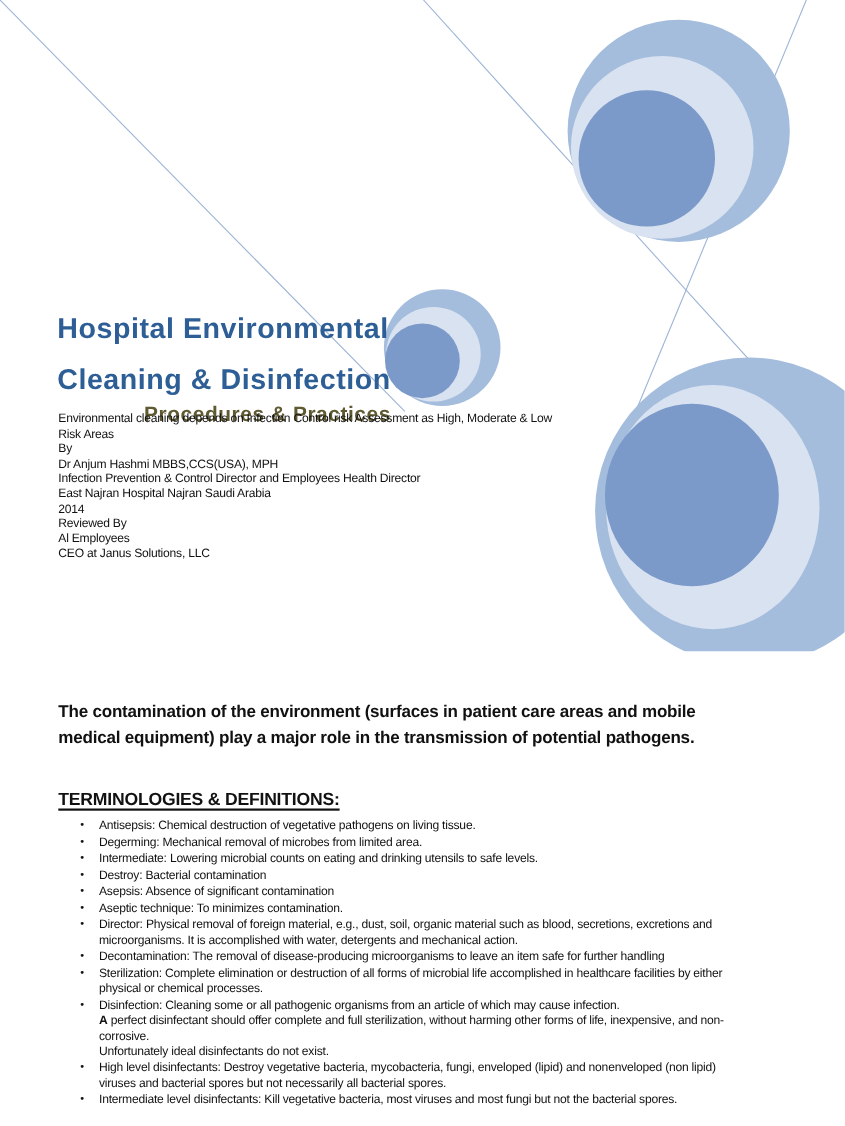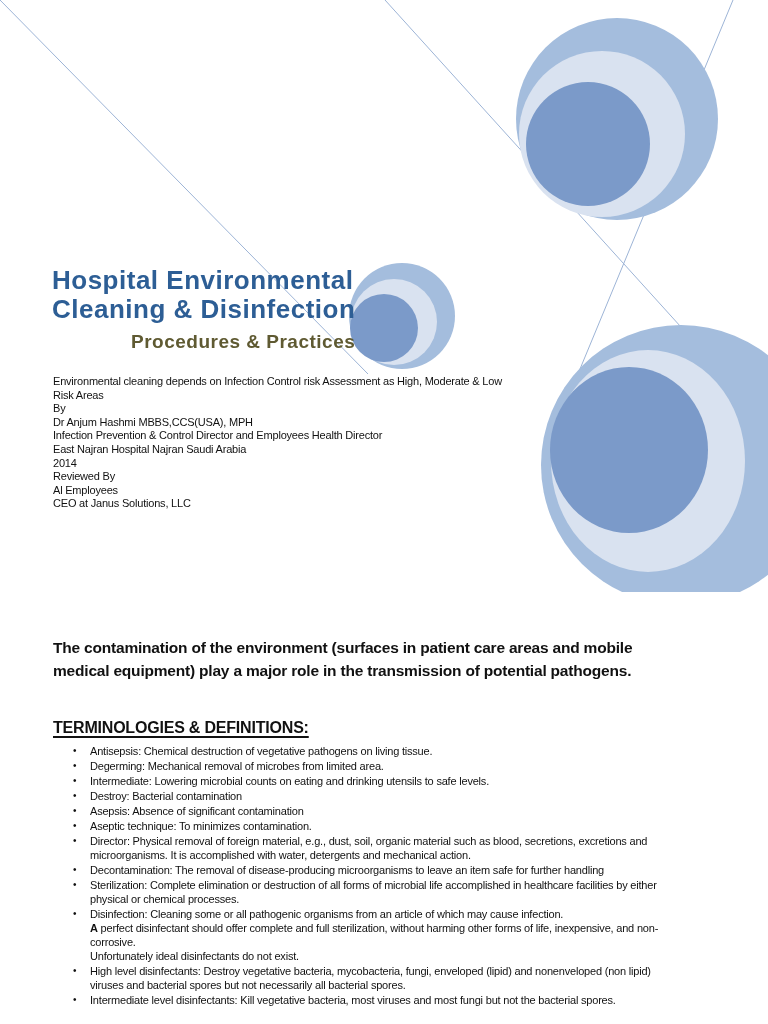--- a/index.html
+++ b/index.html
@@ -19,21 +19,21 @@
     overflow:hidden;
     background:#ffffff;
     font-family:"Liberation Sans", sans-serif;
     color:var(--c-text);
   }
   .decor-svg{position:absolute;left:0;top:0;width:768px;height:1024px;}
 
   .title-block{position:absolute;left:52px;top:266px;z-index:2;}
   .title-line{
     font-size:26px;font-weight:bold;letter-spacing:0.5px;
-    line-height:29px;color:var(--c-title);white-space:nowrap;
+    line-height:29px;color:var(--c-title);white-space:nowrap;margin-top:18px;
   }
   .subtitle{
     margin-top:7px;
     font-size:19px;font-weight:bold;letter-spacing:0.5px;
     line-height:21px;color:var(--c-subtitle);white-space:nowrap;text-align:right;
   }
 
   .byline{position:absolute;left:53px;top:375px;width:460px;z-index:2;}
   .byline-line{font-size:11px;line-height:13.6px;letter-spacing:-0.2px;}
   .byline-line.b{font-weight:normal;}

